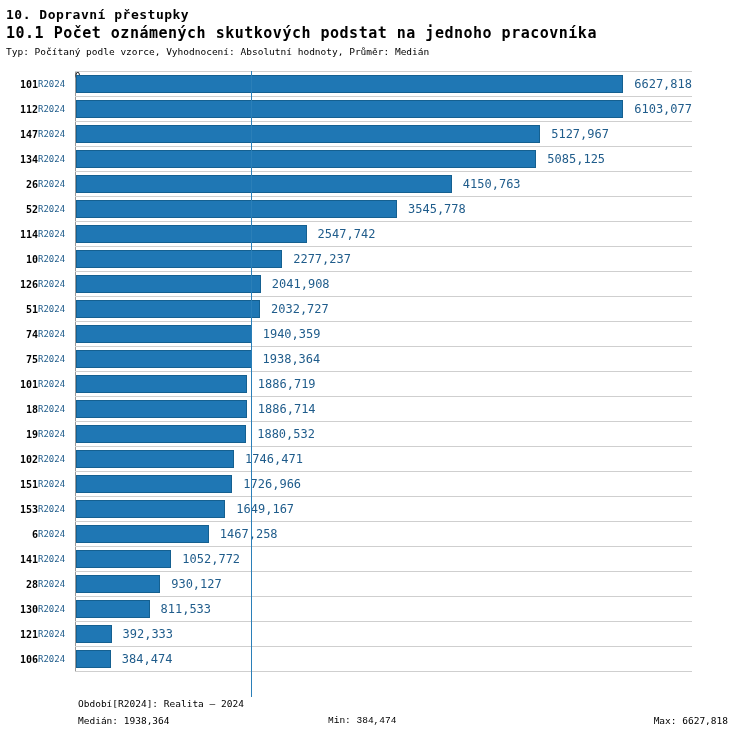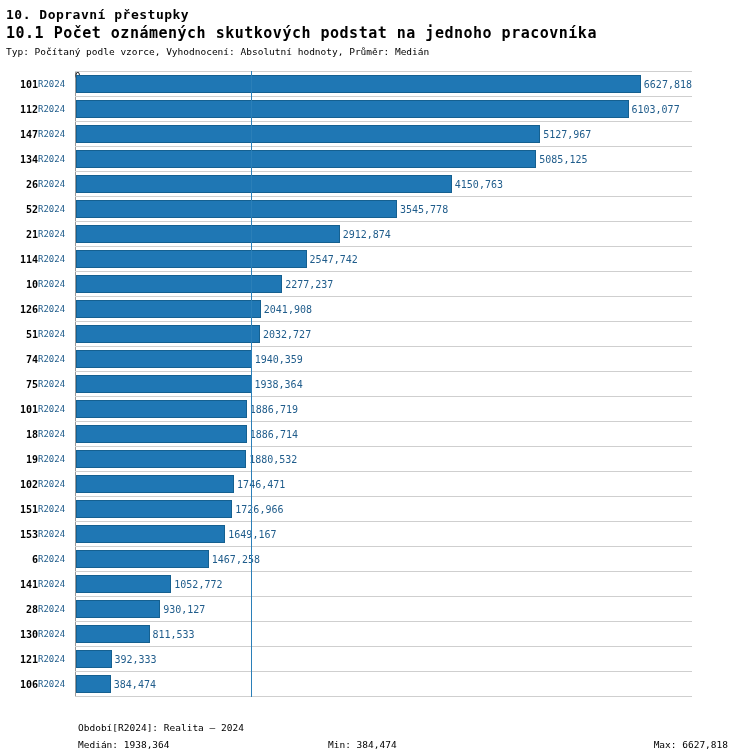--- a/index.html
+++ b/index.html
@@ -85,53 +85,53 @@
     box-sizing: border-box;
     position: relative;
     top: 0;
   }
   .bar-row {
     display: flex;
     align-items: center;
     height: 22px;
   }
   .val {
-    font-size: 10px;
+    font-size: 12px;
     color: #1f5c8b;
-    margin-left: 3px;
+    margin-left: 11px;
     white-space: nowrap;
     text-align: right;
   }
   .gridline {
     position: absolute;
     top: 0;
     bottom: 0;
     width: 1px;
     background: #2b7fb8;
   }
   .footer {
     position: absolute;
     left: 0;
     right: 0;
-    bottom: 0;
+    bottom: 24px;
     font-size: 9.5px;
     margin-top: 48px;
   }
   .footer .legend {
     margin-left: 78px;
     line-height: 15px;
   }
   .footer .statsrow {
     margin-left: 78px;
     margin-top: 2px;
     display: flex;
     line-height: 15px;
   }
   .footer .statsrow .s1 { width: 250px; }
-  .footer .statsrow .s2 { width: 200px; }
+  .footer .statsrow .s2 { width: 200px; font-family: Liberation Mono, monospace; }
   .footer .statsrow .s3 { width: 200px; text-align: right; }
 </style>
 </head>
 <body>
 
 <div class="titles">
   <div class="title-1">10. Dopravní přestupky</div>
   <div class="title-2">10.1 Počet oznámených skutkových podstat na jednoho pracovníka</div>
   <div class="subtitle">Typ: Počítaný podle vzorce, Vyhodnocení: Absolutní hodnoty, Průměr: Medián</div>
 </div>
@@ -194,30 +194,20 @@
           <td class="cat">52</td>
           <td class="ser">R2024</td>
           <td class="barcell">
             <div class="bar-row">
               <div class="bar" style="width: 321px;"></div>
               <div class="val">3545,778</div>
             </div>
           </td>
         </tr>
         <tr>
-          <td class="cat">21</td>
-          <td class="ser">R2024</td>
-          <td class="barcell">
-            <div class="bar-row">
-              <div class="bar" style="width: 263.7px;"></div>
-              <div class="val">2912,874</div>
-            </div>
-          </td>
-        </tr>
-        <tr>
           <td class="cat">114</td>
           <td class="ser">R2024</td>
           <td class="barcell">
             <div class="bar-row">
               <div class="bar" style="width: 230.6px;"></div>
               <div class="val">2547,742</div>
             </div>
           </td>
         </tr>
         <tr>

